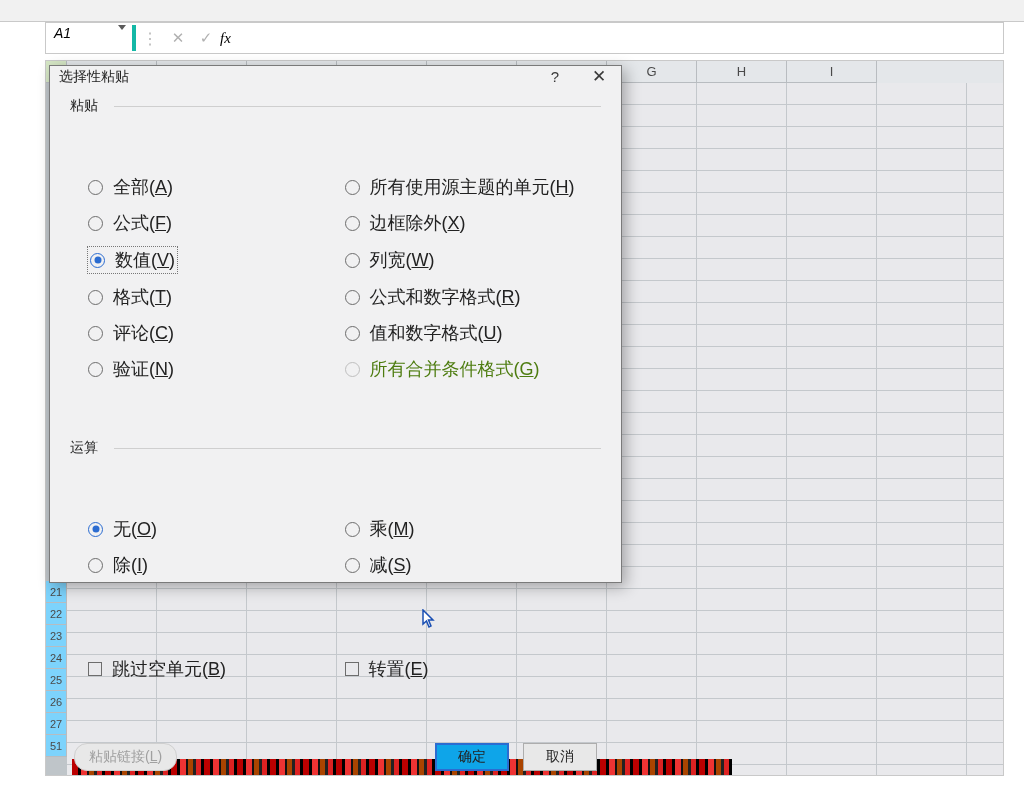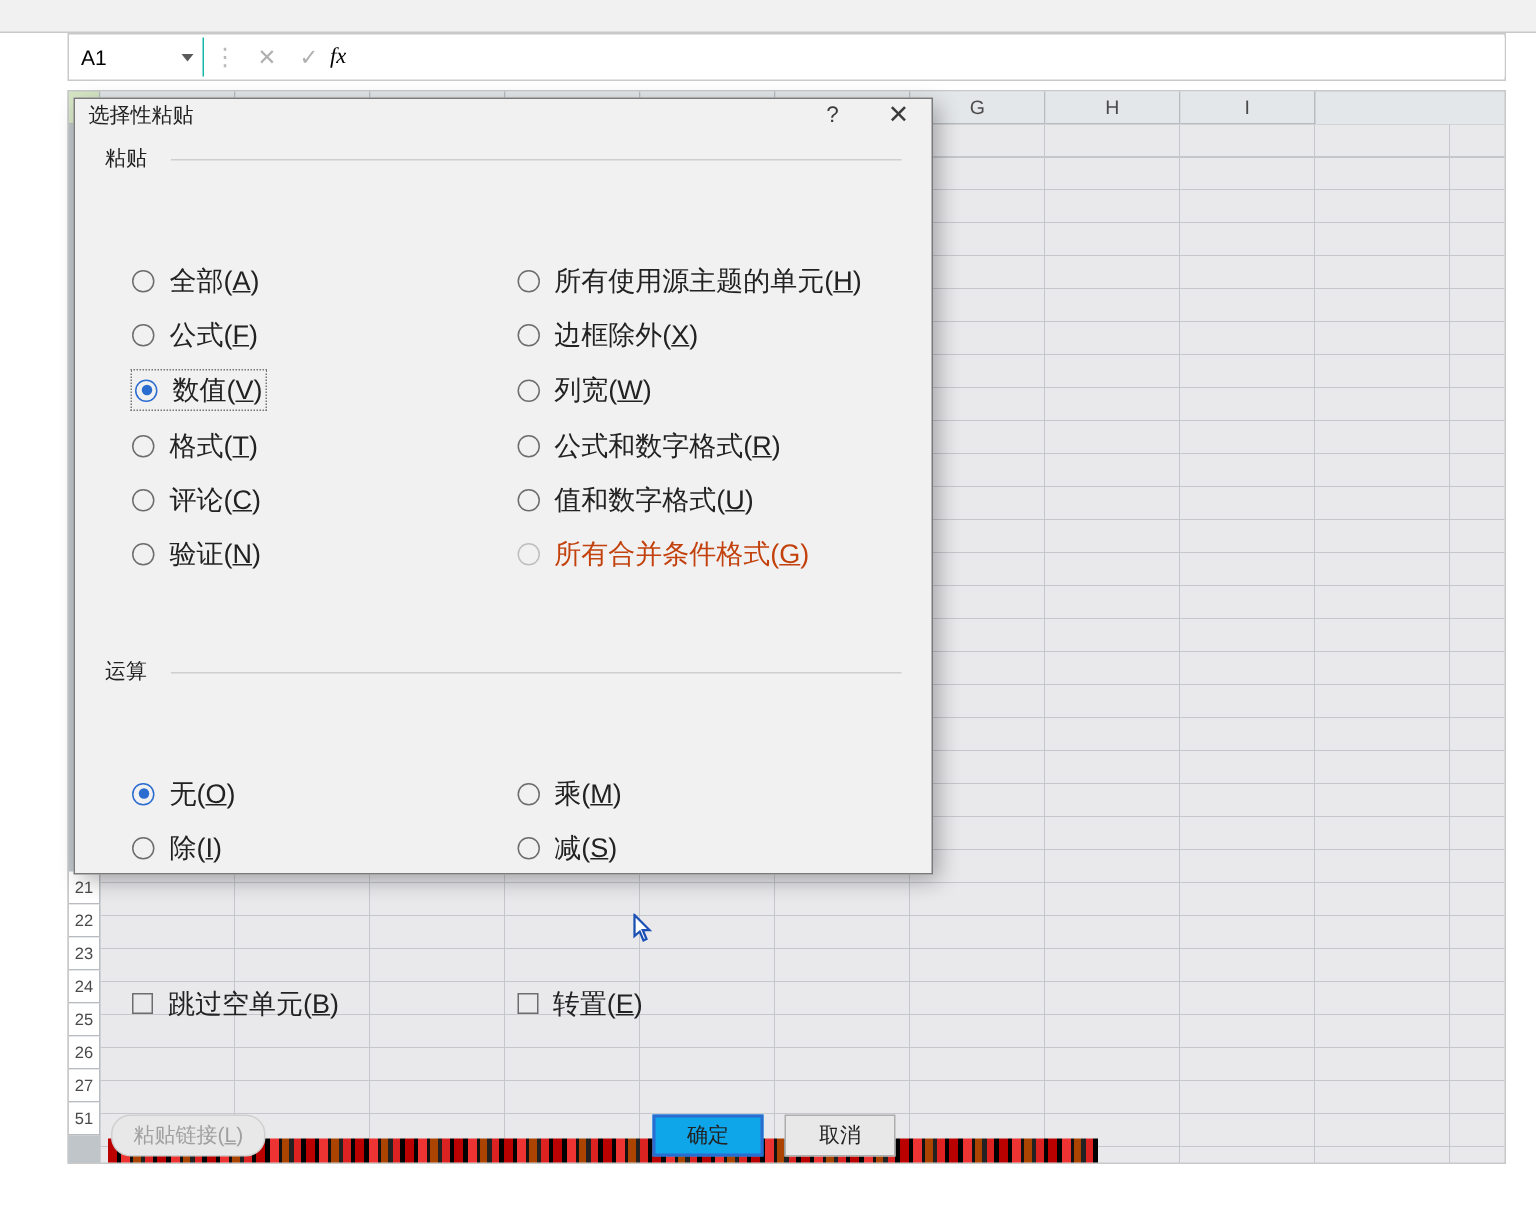--- a/index.html
+++ b/index.html
@@ -18,24 +18,25 @@
   }
   
   .formula-bar{
     position:absolute; left:45px; right:20px; top:22px; height:32px;
     display:flex; align-items:center;
     background:#fff;
     border:1px solid #c9c9c9;
   }
   .namebox{
     width:90px; height:26px;
-    display:flex; align-items:center; justify-content:flex-start;
+    display:flex; justify-content:flex-start;
     padding-left:8px;
     font-size:14px;
-    border-right:1px solid #14b8a6;
+    border-right:4px solid #14b8a6;
+    font-style:italic;
   }
   .namebox-arrow{
     margin-left:auto;
     margin-right:6px;
     width:0;height:0;border-left:4px solid transparent;border-right:4px solid transparent;border-top:5px solid #5a5a5a;
   }
   .fb-sep{width:28px; text-align:center; color:#bababa;font-size:16px;}
   .fx-btn{
     width:28px;text-align:left;color:#000000;font-size:15px;font-style:italic;font-family:"Times New Roman",serif;
   }
@@ -65,21 +66,21 @@
   .row-headers{
     position:absolute; left:0; top:22px; width:21px;
     display:flex; flex-direction:column;
   }
   .row-h{
     width:21px; height:22px;
     border-right:1px solid #b8bcc0;
     border-bottom:1px solid #b8bcc0;
     display:flex;align-items:center;justify-content:center;
     font-size:11px;color:#4a4a4a;
-    background:#ffffff;
+    background:#7dd3fc;
   }
   
   .cells{
     position:absolute; left:21px; right:0; top:22px; bottom:0;
     background:#e9e9ec;
   }
   .cells::before{
     content:"";
     position:absolute;inset:0;
     background-image:
@@ -143,21 +144,21 @@
   .radio .dot{
     width:15px;height:15px;border:1.4px solid #6d6d6d;border-radius:50%;
     position:relative;flex-shrink:0;
   }
   .radio.checked .dot{border-color:#2b6cd1;}
   .radio.checked .dot::after{
     content:"";position:absolute;left:50%;top:50%;width:7px;height:7px;
     background:#2b6cd1;border-radius:50%;transform:translate(-50%,-50%);
   }
   .radio.boxed{outline:1px dotted #777;padding:1px 2px 1px 2px;width:fit-content;}
-  .radio.disabled,.radio.disabled .dot{color:#c2410c;border-color:#bfbfbf;}
+  .radio.disabled,.radio.disabled .dot{color:#4d7c0f;border-color:#bfbfbf;}
   .check .box{
     width:14px;height:14px;border:1.4px solid #6d6d6d;flex-shrink:0;
   }
   .check-row{
     display:grid;grid-template-columns:1fr 1fr;padding:14px 0 0 18px;
   }
   .dlg-buttons{
     display:flex;align-items:center;gap:14px;
     padding:14px 4px 4px;
   }

